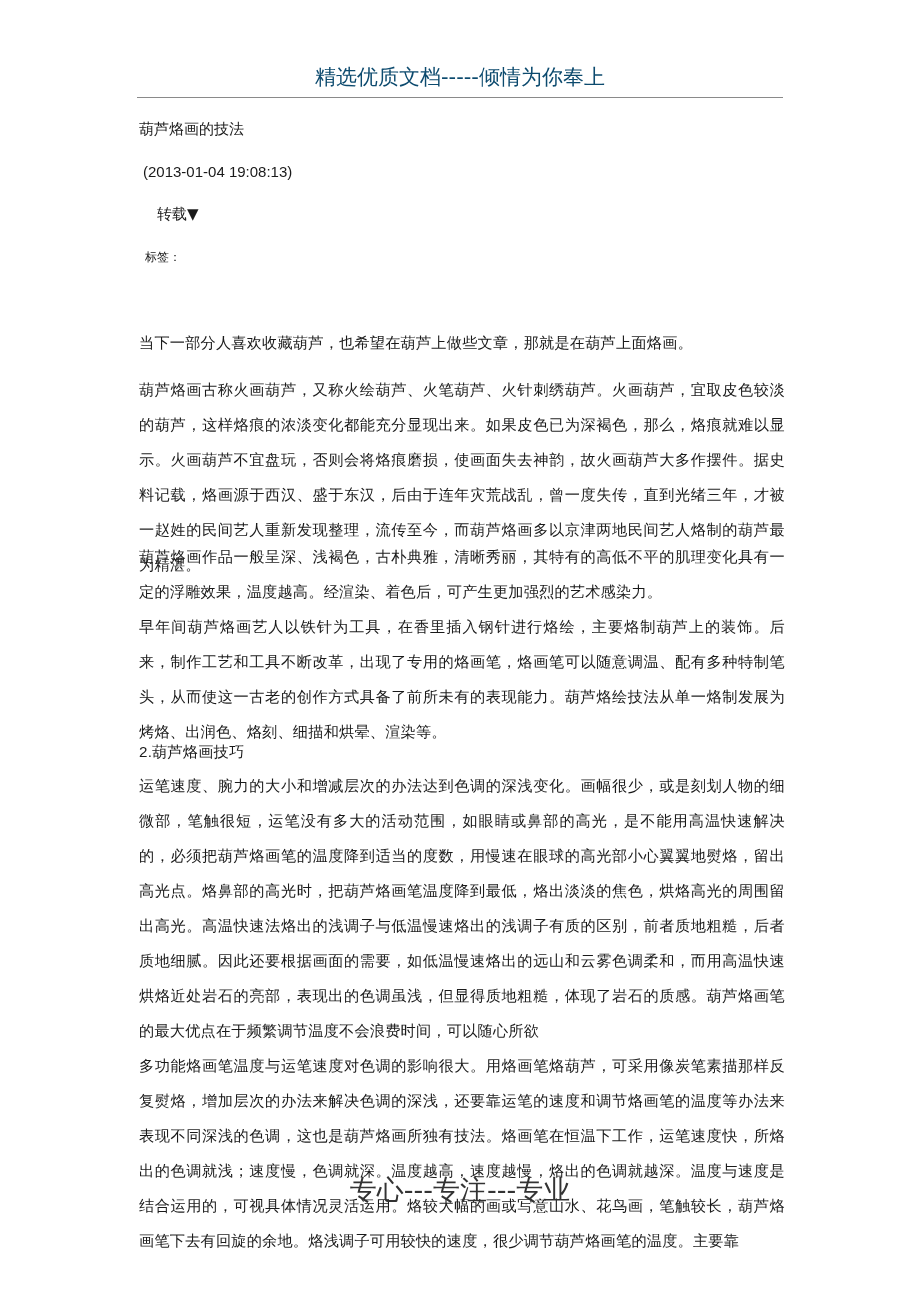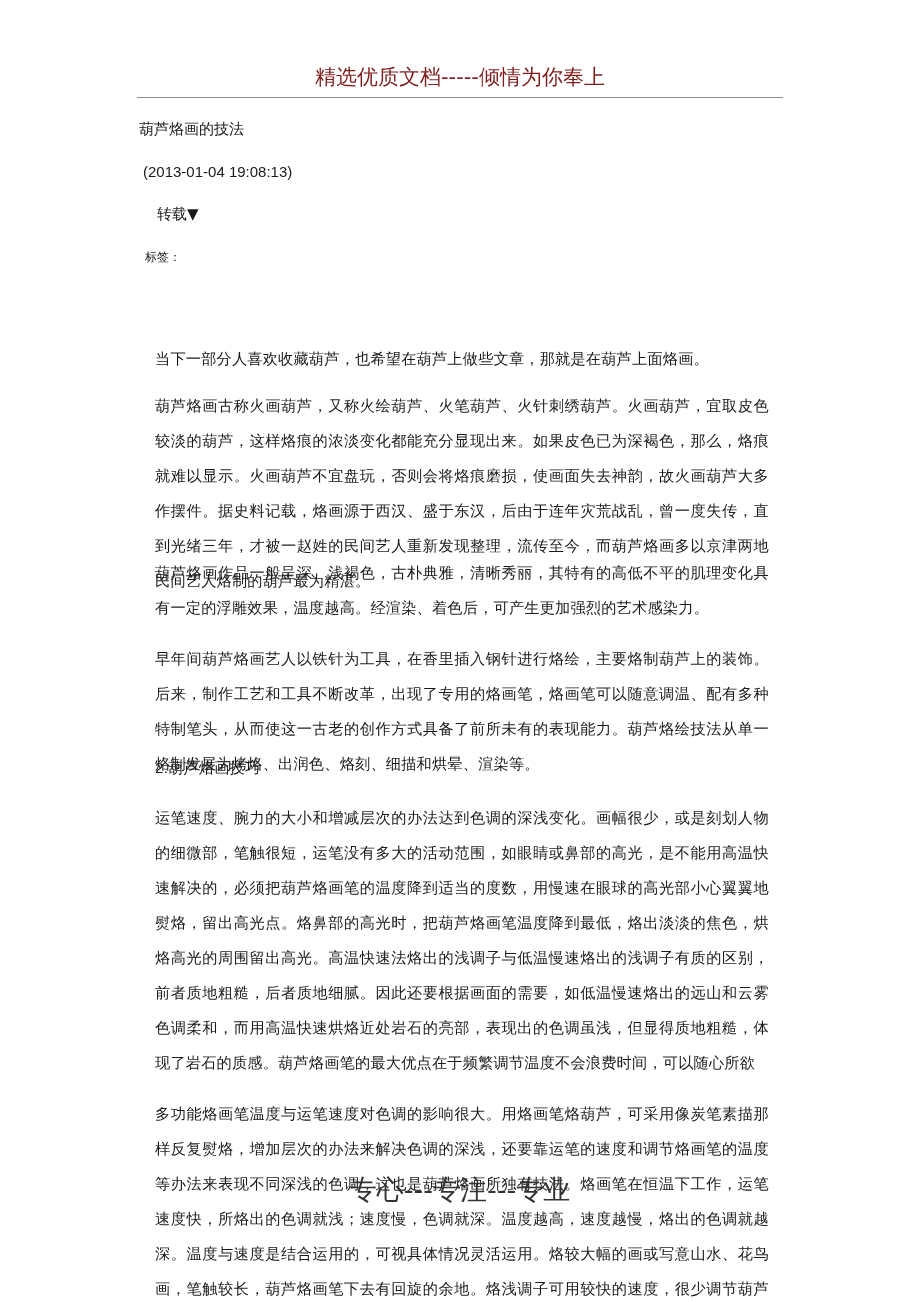--- a/index.html
+++ b/index.html
@@ -16,21 +16,21 @@
       color: #1a1a1a;
     }
     .page-header {
       position: absolute;
       left: 137px;
       top: 62px;
       width: 646px;
       text-align: center;
       font-family: "DejaVu Sans", "Liberation Sans", sans-serif;
       font-size: 21px;
-      color: #7f1d1d;
+      color: #0c4a6e;
       line-height: 30px;
       letter-spacing: 0px;
     }
     .header-rule {
       position: absolute;
       left: 137px;
       top: 97px;
       width: 646px;
       height: 0;
       border-top: 1px solid #8a8a8a;
@@ -73,21 +73,21 @@
       line-height: 35px;
       letter-spacing: 0.2px;
       text-align: justify;
       text-justify: inter-character;
     }
     .p-intro { top: 332px; line-height: 22px; }
     .p-history { top: 373px; }
     .p-sec1 { top: 540px; }
     .p-sec2 { top: 734px; }
     .body-block p {
-      margin: 16px;
+      margin: 0;
     }
     .heading-num {
       font-family: "Liberation Sans", "DejaVu Sans", sans-serif;
     }
     .page-footer {
       position: absolute;
       left: 137px;
       top: 1175px;
       width: 646px;
       text-align: center;

